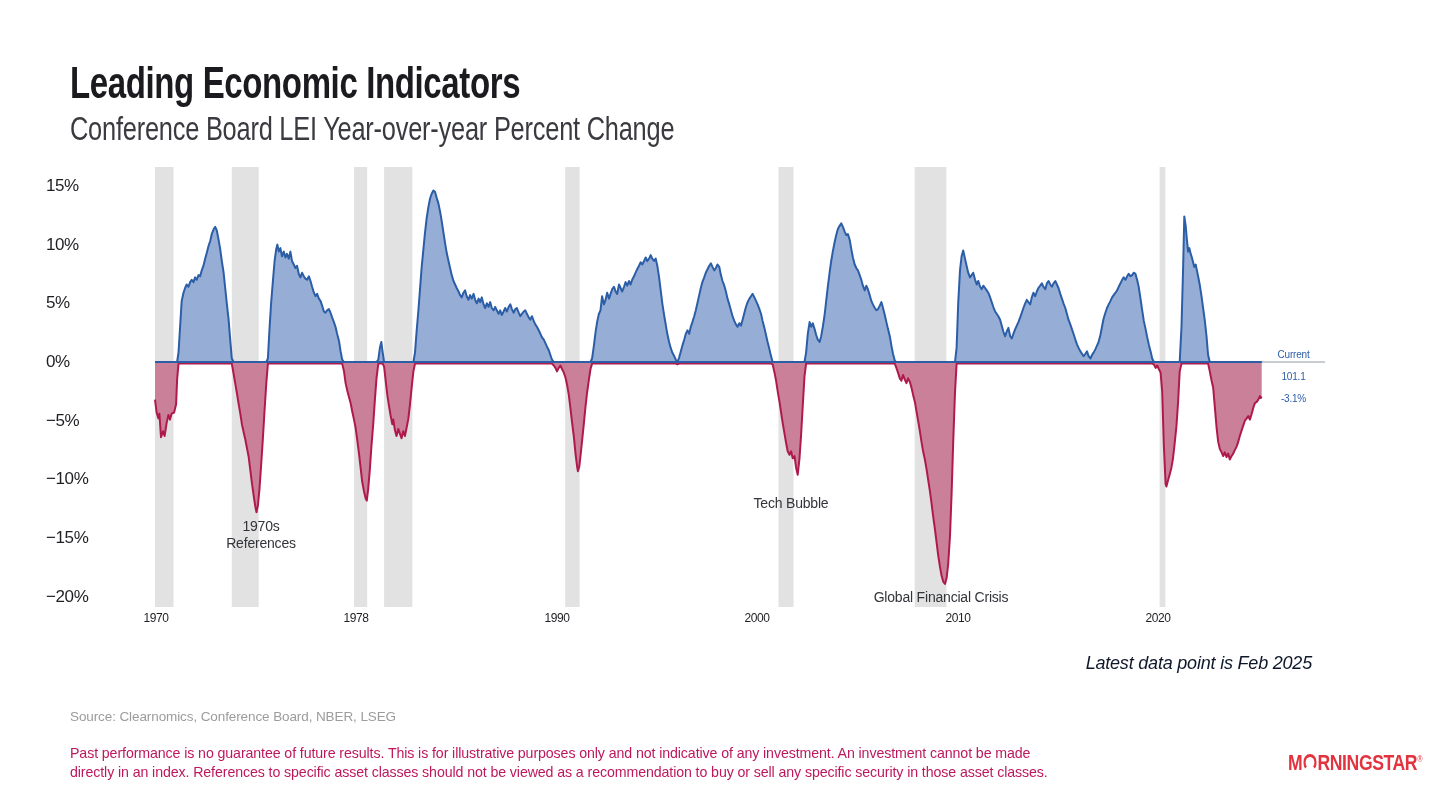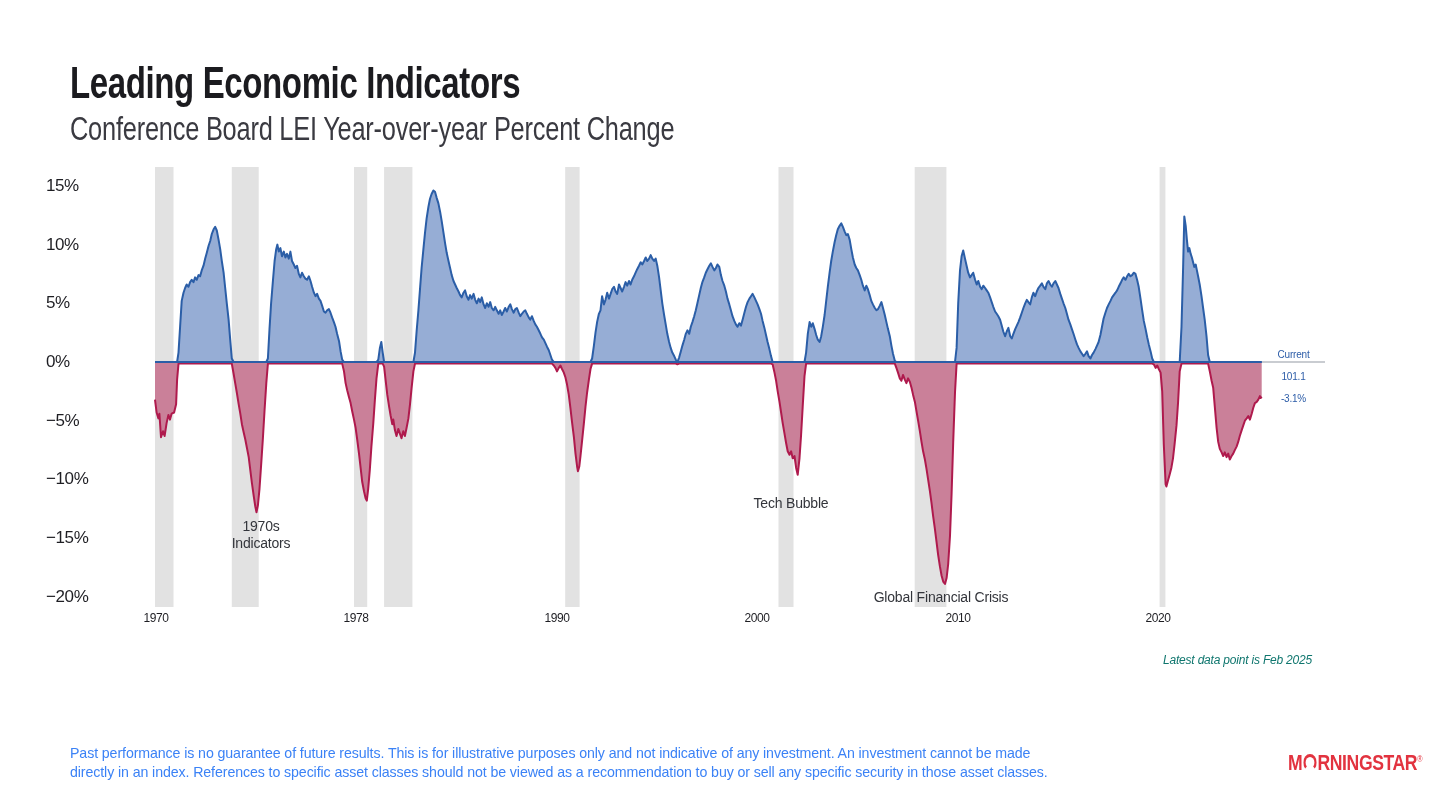--- a/index.html
+++ b/index.html
@@ -12,25 +12,25 @@
             transform:scaleX(0.77);transform-origin:0 50%;letter-spacing:-0.3px;}
   .ytick{position:absolute;left:46px;width:95px;font-size:17px;color:#1e1e23;
          letter-spacing:-0.4px;white-space:nowrap;}
   .xtick{position:absolute;top:611px;width:64px;text-align:center;font-size:12px;color:#1e1e23;
          letter-spacing:-0.4px;white-space:nowrap;}
   .anno{position:absolute;text-align:center;font-size:14px;line-height:17px;color:#33353b;
         letter-spacing:-0.2px;}
   .current{position:absolute;left:1243px;top:344px;width:101px;text-align:center;font-size:10px;
            line-height:22px;color:#2d5da8;letter-spacing:-0.2px;}
   .currentline{position:absolute;left:1262px;top:361px;width:63px;height:2px;background:#c9ccd1;}
-  .latestnote{position:absolute;left:1050px;top:653px;width:262px;text-align:right;font-size:12px;
-              font-style:italic;color:#0f766e;letter-spacing:-0.2px;white-space:nowrap;}
+  .latestnote{position:absolute;left:1050px;top:653px;width:262px;text-align:right;font-size:18px;
+              font-style:italic;color:#0f172a;letter-spacing:-0.2px;white-space:nowrap;}
   .source{position:absolute;left:70px;top:709px;font-size:13.5px;color:#9c9c9c;letter-spacing:-0.1px;
           white-space:nowrap;}
-  .disclaimer{position:absolute;left:70px;top:744px;font-size:14.2px;line-height:18.6px;color:#3b82f6;
+  .disclaimer{position:absolute;left:70px;top:744px;font-size:14.2px;line-height:18.6px;color:#be185d;
               letter-spacing:-0.1px;white-space:nowrap;}
   .logo{position:absolute;left:1288px;top:750px;font-size:22px;font-weight:700;color:#e2333f;
         white-space:nowrap;transform:scaleX(0.8);transform-origin:0 50%;letter-spacing:-0.5px;}
   .logo .oarc{display:inline-block;width:11px;height:11px;border:3.4px solid #e2333f;
               border-bottom-color:transparent;border-radius:50%;margin:0 1px;vertical-align:-1px;}
   .logo sup{font-size:9px;font-weight:400;vertical-align:8px;letter-spacing:0;}
   svg{position:absolute;left:0;top:0;}
 </style>
 </head>
 <body>
@@ -71,33 +71,34 @@
     <span class="xtick" style="left:124px">1970</span>
     <span class="xtick" style="left:324px">1978</span>
     <span class="xtick" style="left:525px">1990</span>
     <span class="xtick" style="left:725px">2000</span>
     <span class="xtick" style="left:926px">2010</span>
     <span class="xtick" style="left:1126px">2020</span>
   </div>
 
   <div class="anno" style="left:186px;top:518px;width:150px">
     <div>1970s</div>
-    <div>Indicators</div>
+    <div>References</div>
   </div>
   <div class="anno" style="left:716px;top:495px;width:150px">Tech Bubble</div>
   <div class="anno" style="left:831px;top:589px;width:220px">Global Financial Crisis</div>
 
   <div class="currentline"></div>
   <div class="current">
     <div>Current</div>
     <div>101.1</div>
     <div>-3.1%</div>
   </div>
 
   <div class="latestnote">Latest data point is Feb 2025</div>
+  <div class="source">Source: Clearnomics, Conference Board, NBER, LSEG</div>
   <div class="disclaimer">
     <div>Past performance is no guarantee of future results. This is for illustrative purposes only and not indicative of any investment. An investment cannot be made</div>
     <div>directly in an index. References to specific asset classes should not be viewed as a recommendation to buy or sell any specific security in those asset classes.</div>
   </div>
 
   <div class="logo">
     <span>M</span><span class="oarc"></span><span>RNINGSTAR</span><sup>®</sup>
   </div>
 
 </div>

